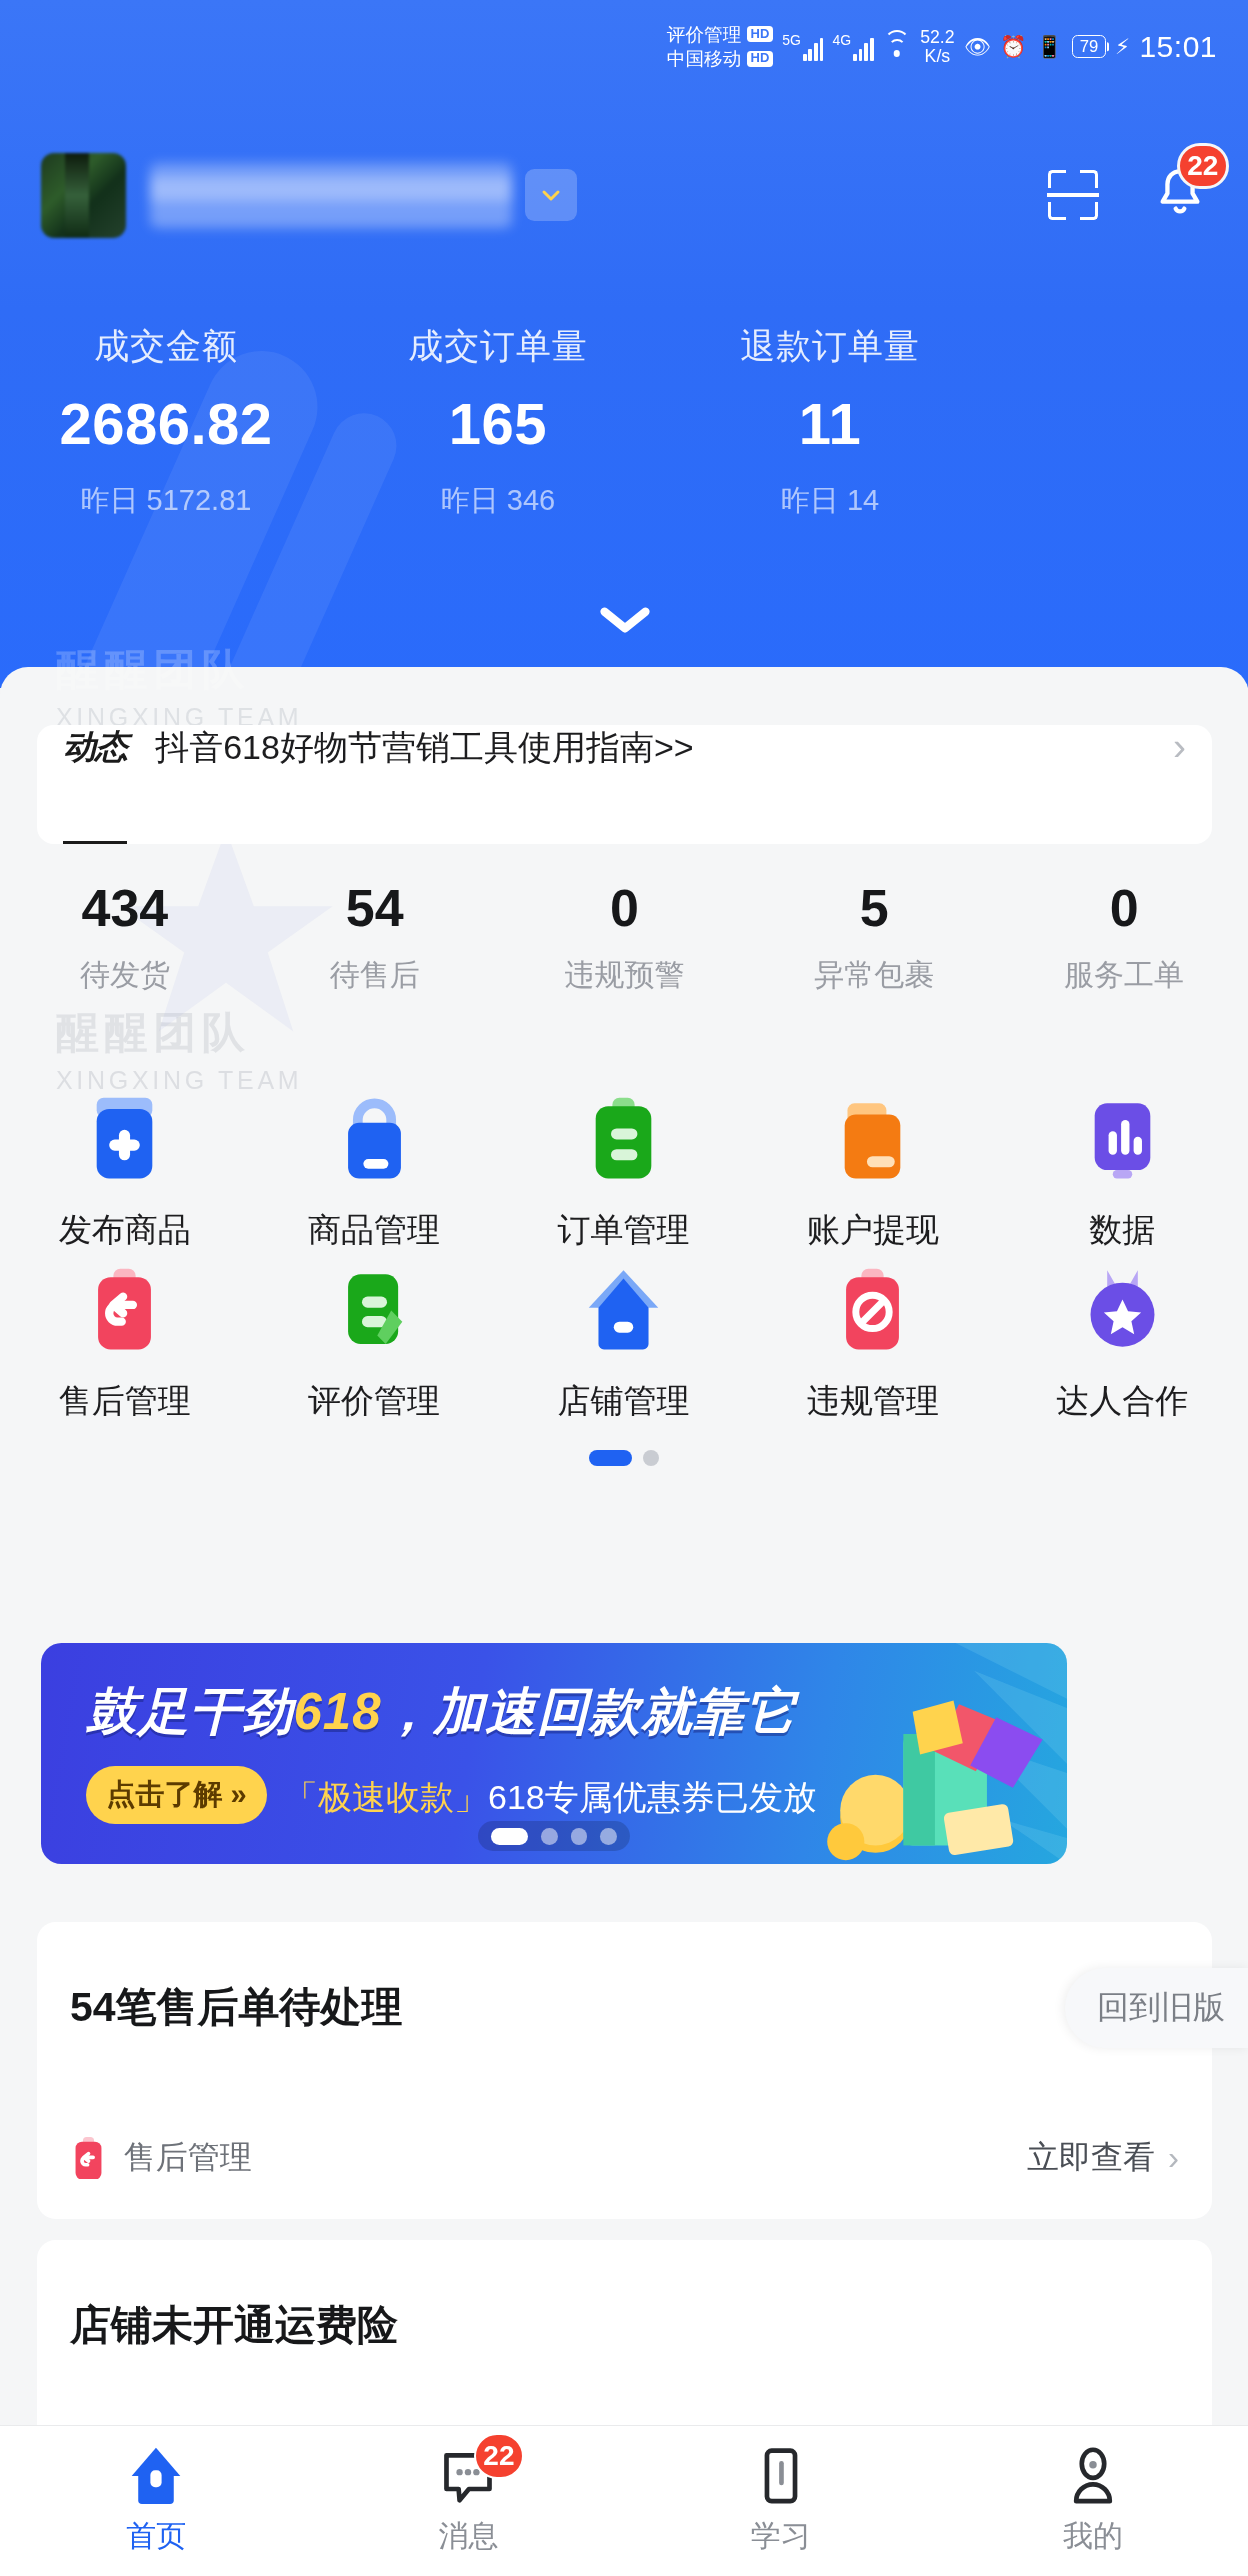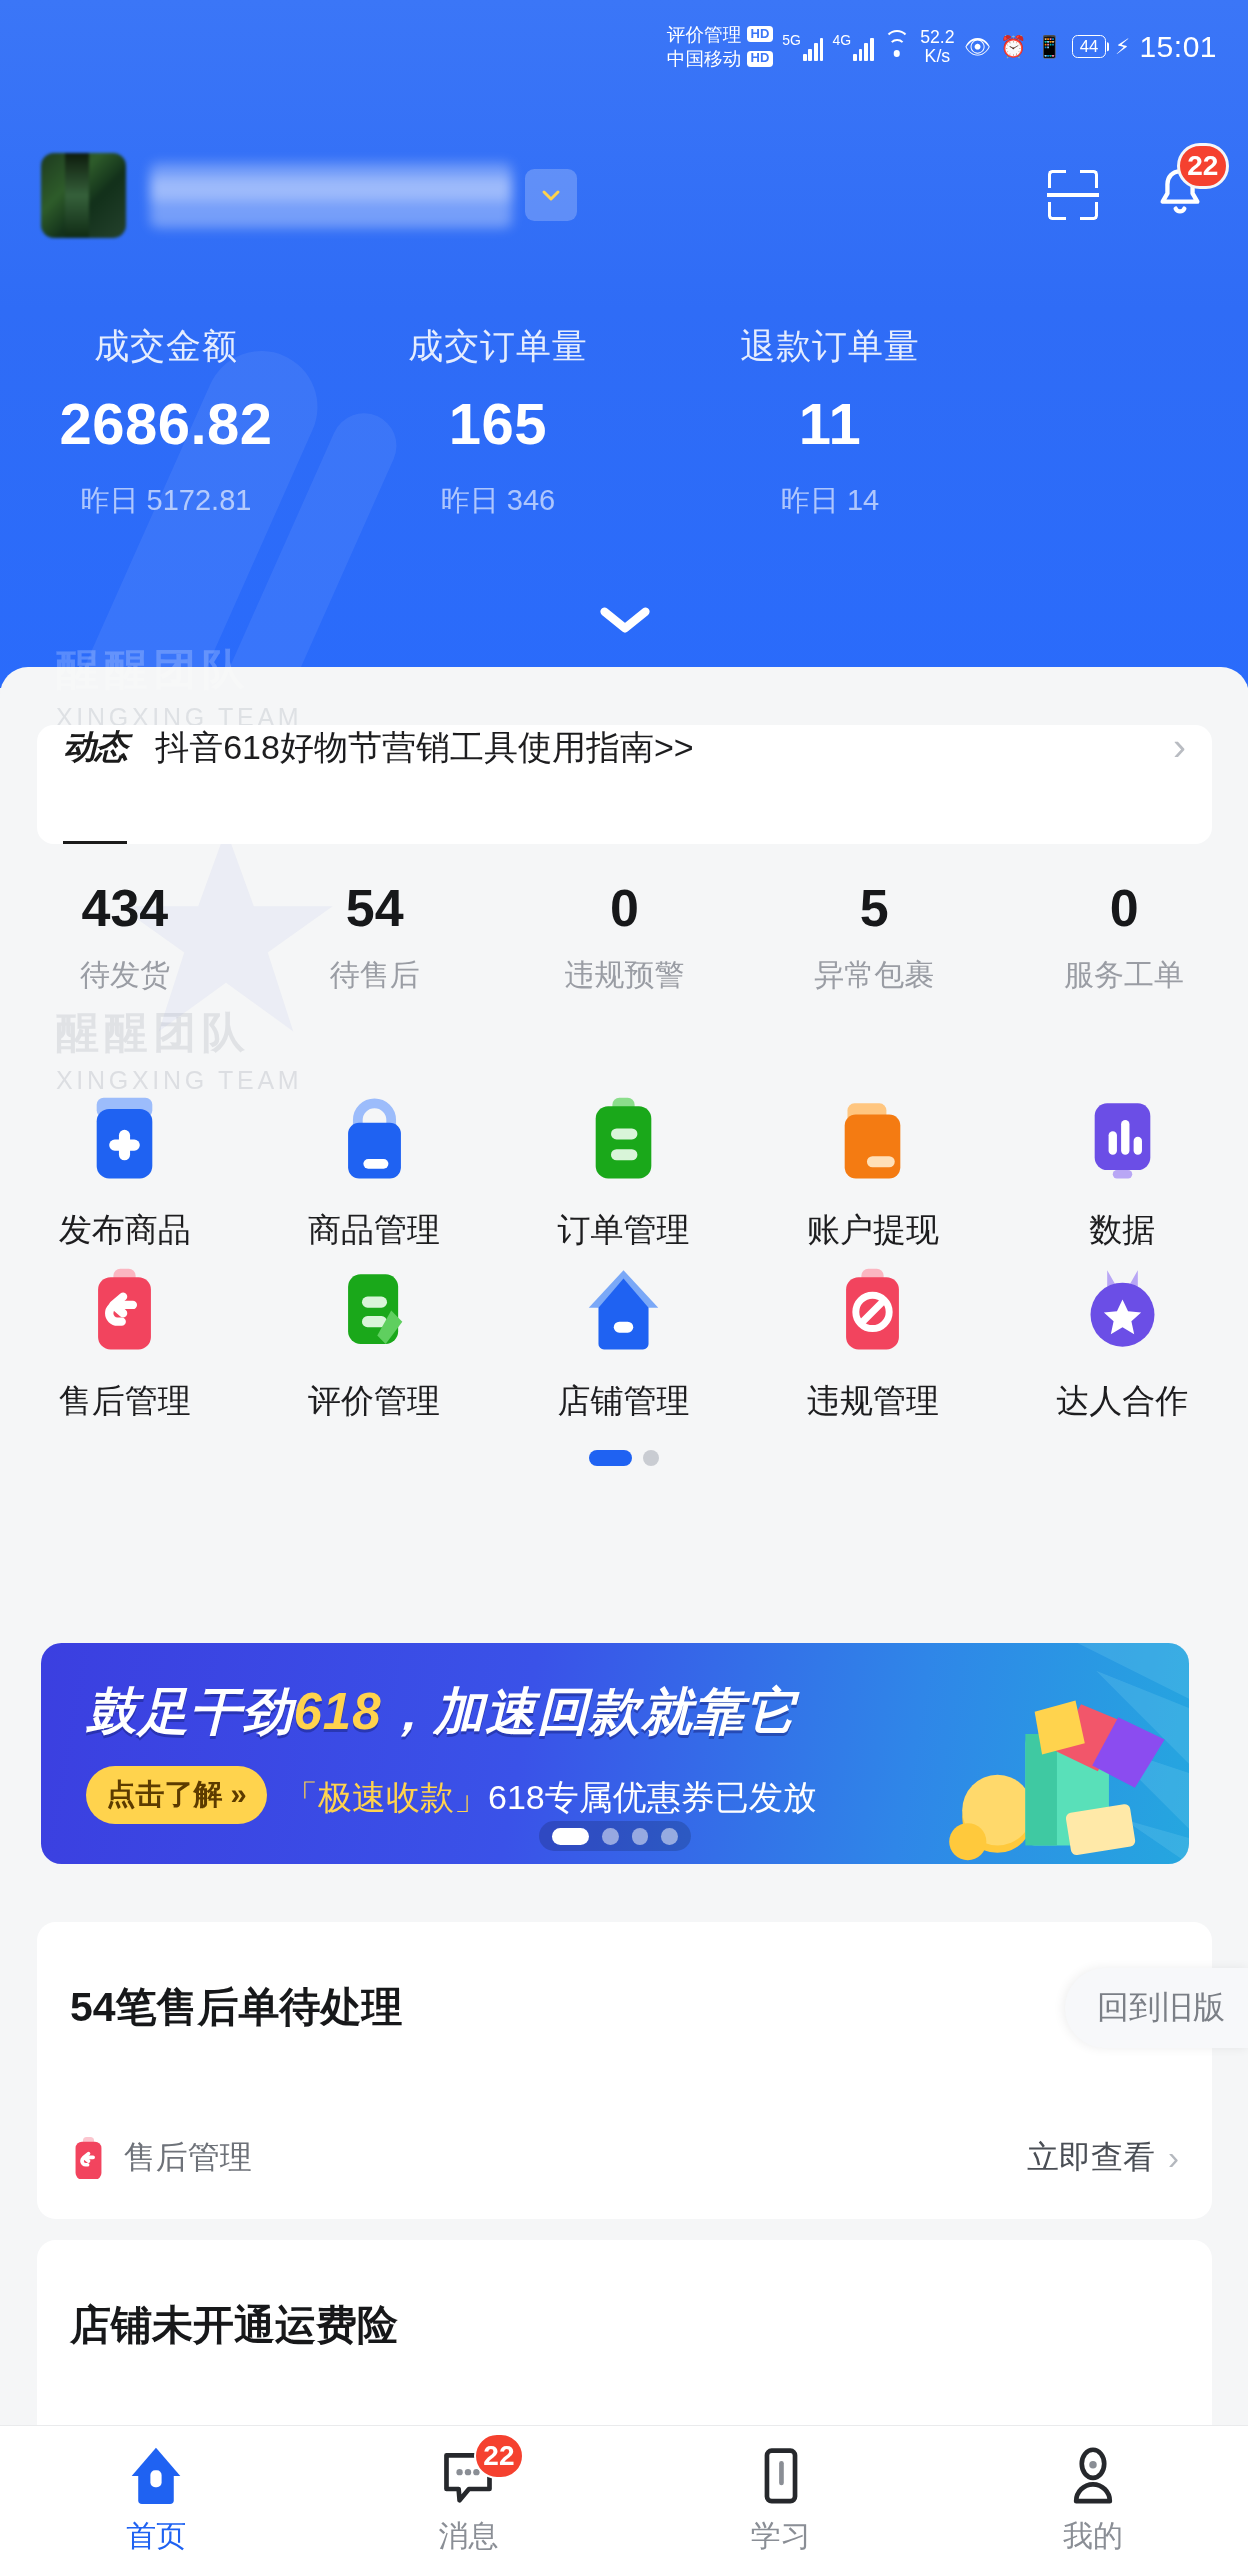--- a/index.html
+++ b/index.html
@@ -179,21 +179,21 @@
   .grow { display: flex; margin-bottom: 13px; }
   .gcell { flex: 1; display: flex; flex-direction: column; align-items: center; }
   .gicon { width: 89px; height: 89px; position: relative; }
   .glabel { font-size: 33px; color: #1d1d1f; margin-top: 24px; }
   .pager { display: flex; justify-content: center; align-items: center; gap: 11px; margin-top: 26px; }
   .pager .dot { width: 16px; height: 16px; border-radius: 8.4px; background: #c9ccd2; }
   .pager .dot.on { width: 43px; background: #1f62f2; }
 
   
   .promo {
-    position: absolute; top: 1643px; left: 41px; width: 1148px; height: 221px;
+    position: absolute; top: 1643px; left: 41px; width: 1026px; height: 221px;
     border-radius: 20.4px; overflow: hidden; z-index: 7;
     background: linear-gradient(100deg, #3b3fe0 0%, #3a52e8 42%, #2f86e8 75%, #25a7df 100%);
   }
   .promo-rays { position: absolute; right: 0; top: 0; width: 483px; height: 221px; opacity: .45; }
   .promo-t1 {
     position: absolute; left: 45px; top: 35px; font-size: 51px; font-weight: bold;
     font-style: italic; color: #fff; letter-spacing: 0.9px; white-space: nowrap;
     text-shadow: 0 2.8px 0 rgba(20,30,120,.45);
   }
   .promo-t1 em { color: #ffd34d; font-style: italic; }
@@ -306,21 +306,21 @@
         <span></span>
         <span></span>
       </div>
     <div class="kbs">
       <div>52.2</div>
       <div>K/s</div>
     </div>
     <div class="sicon">👁</div>
     <div class="sicon">⏰</div>
     <div class="sicon">📱</div>
-    <div class="batt">44</div>
+    <div class="batt">79</div>
     <div class="sicon">⚡</div>
     <div class="clock">15:01</div>
   </div>
 
   <div class="shopbar">
     <div class="avatar"></div>
     <div class="shopname">
       <span class="shopname-txt"></span>
     </div>
     <div class="chev-btn">

